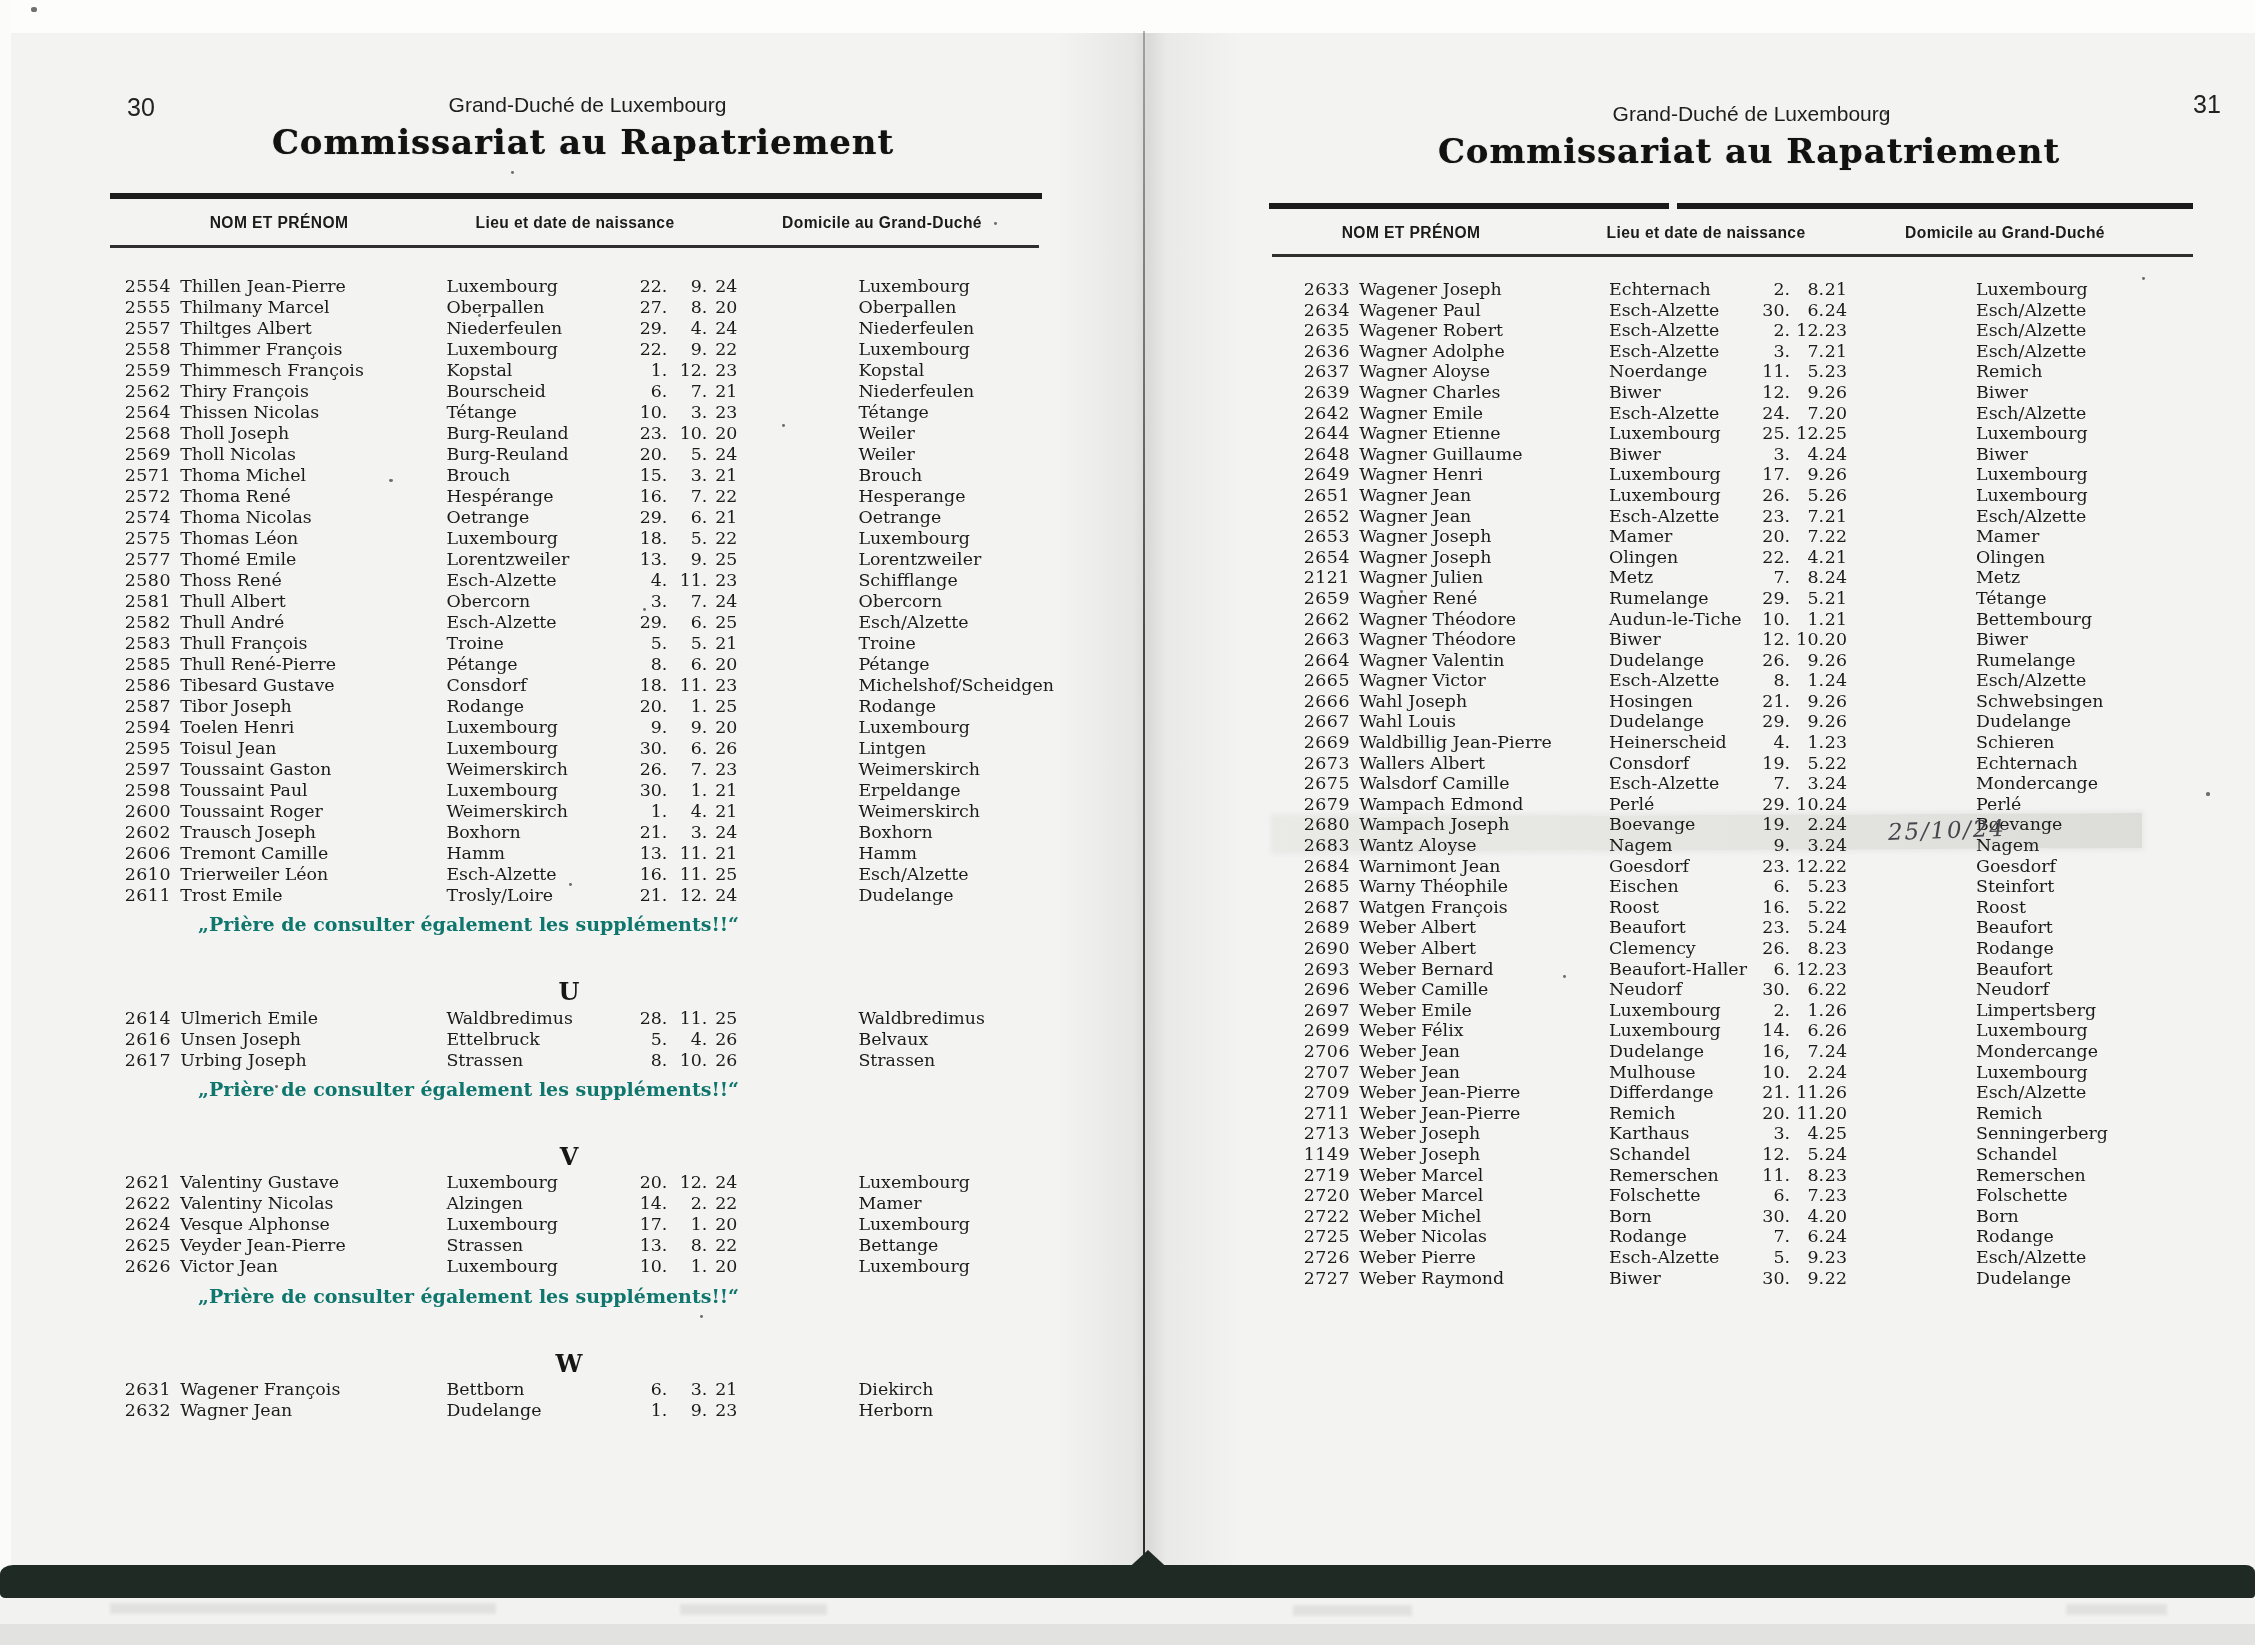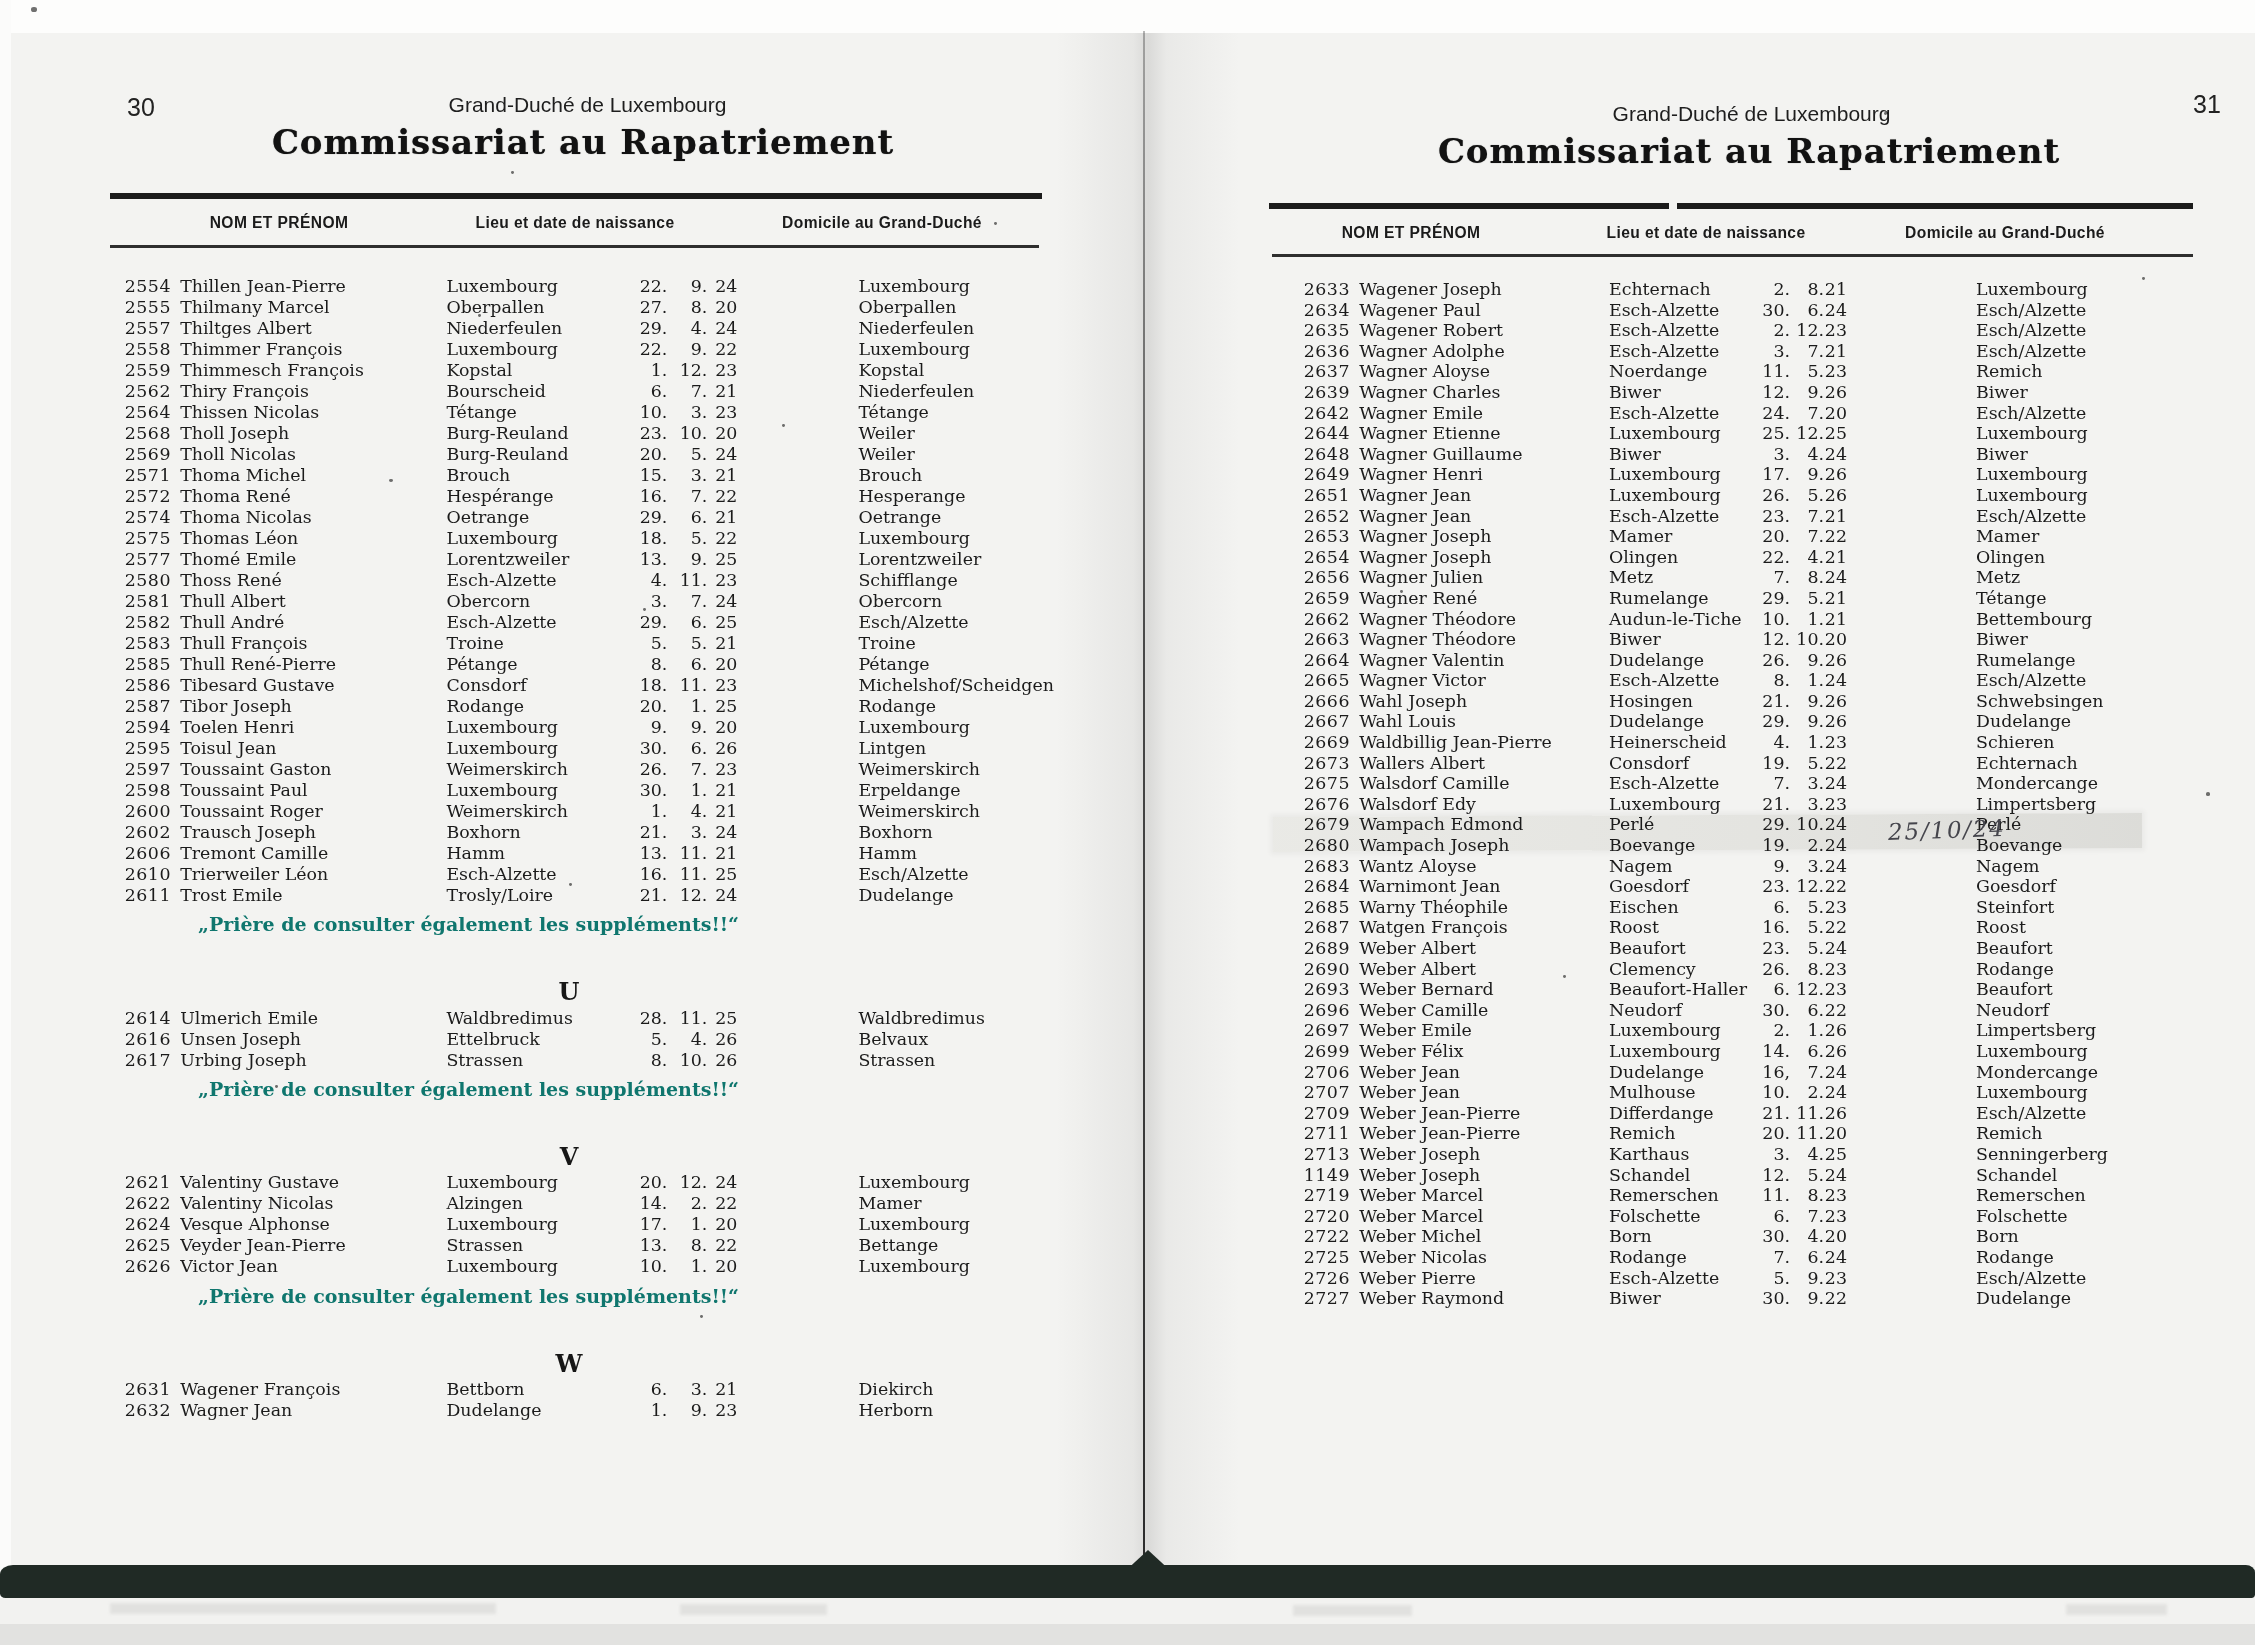--- a/index.html
+++ b/index.html
@@ -151,32 +151,31 @@
       <div class="row"><span class="c num">2637</span><span class="c name">Wagner Aloyse</span><span class="c birth">Noerdange</span><span class="c d1">11.</span><span class="c d2">5.</span><span class="c d3">23</span><span class="c dom">Remich</span></div>
       <div class="row"><span class="c num">2639</span><span class="c name">Wagner Charles</span><span class="c birth">Biwer</span><span class="c d1">12.</span><span class="c d2">9.</span><span class="c d3">26</span><span class="c dom">Biwer</span></div>
       <div class="row"><span class="c num">2642</span><span class="c name">Wagner Emile</span><span class="c birth">Esch-Alzette</span><span class="c d1">24.</span><span class="c d2">7.</span><span class="c d3">20</span><span class="c dom">Esch/Alzette</span></div>
       <div class="row"><span class="c num">2644</span><span class="c name">Wagner Etienne</span><span class="c birth">Luxembourg</span><span class="c d1">25.</span><span class="c d2">12.</span><span class="c d3">25</span><span class="c dom">Luxembourg</span></div>
       <div class="row"><span class="c num">2648</span><span class="c name">Wagner Guillaume</span><span class="c birth">Biwer</span><span class="c d1">3.</span><span class="c d2">4.</span><span class="c d3">24</span><span class="c dom">Biwer</span></div>
       <div class="row"><span class="c num">2649</span><span class="c name">Wagner Henri</span><span class="c birth">Luxembourg</span><span class="c d1">17.</span><span class="c d2">9.</span><span class="c d3">26</span><span class="c dom">Luxembourg</span></div>
       <div class="row"><span class="c num">2651</span><span class="c name">Wagner Jean</span><span class="c birth">Luxembourg</span><span class="c d1">26.</span><span class="c d2">5.</span><span class="c d3">26</span><span class="c dom">Luxembourg</span></div>
       <div class="row"><span class="c num">2652</span><span class="c name">Wagner Jean</span><span class="c birth">Esch-Alzette</span><span class="c d1">23.</span><span class="c d2">7.</span><span class="c d3">21</span><span class="c dom">Esch/Alzette</span></div>
       <div class="row"><span class="c num">2653</span><span class="c name">Wagner Joseph</span><span class="c birth">Mamer</span><span class="c d1">20.</span><span class="c d2">7.</span><span class="c d3">22</span><span class="c dom">Mamer</span></div>
       <div class="row"><span class="c num">2654</span><span class="c name">Wagner Joseph</span><span class="c birth">Olingen</span><span class="c d1">22.</span><span class="c d2">4.</span><span class="c d3">21</span><span class="c dom">Olingen</span></div>
-      <div class="row"><span class="c num">2656</span><span class="c name">Wagner Julien</span><span class="c birth">Metz</span><span class="c d1">7.</span><span class="c d2">8.</span><span class="c d3">24</span><span class="c dom">Metz</span></div>
+      <div class="row"><span class="c num">2121</span><span class="c name">Wagner Julien</span><span class="c birth">Metz</span><span class="c d1">7.</span><span class="c d2">8.</span><span class="c d3">24</span><span class="c dom">Metz</span></div>
       <div class="row"><span class="c num">2659</span><span class="c name">Wagner René</span><span class="c birth">Rumelange</span><span class="c d1">29.</span><span class="c d2">5.</span><span class="c d3">21</span><span class="c dom">Tétange</span></div>
       <div class="row"><span class="c num">2662</span><span class="c name">Wagner Théodore</span><span class="c birth">Audun-le-Tiche</span><span class="c d1">10.</span><span class="c d2">1.</span><span class="c d3">21</span><span class="c dom">Bettembourg</span></div>
       <div class="row"><span class="c num">2663</span><span class="c name">Wagner Théodore</span><span class="c birth">Biwer</span><span class="c d1">12.</span><span class="c d2">10.</span><span class="c d3">20</span><span class="c dom">Biwer</span></div>
       <div class="row"><span class="c num">2664</span><span class="c name">Wagner Valentin</span><span class="c birth">Dudelange</span><span class="c d1">26.</span><span class="c d2">9.</span><span class="c d3">26</span><span class="c dom">Rumelange</span></div>
       <div class="row"><span class="c num">2665</span><span class="c name">Wagner Victor</span><span class="c birth">Esch-Alzette</span><span class="c d1">8.</span><span class="c d2">1.</span><span class="c d3">24</span><span class="c dom">Esch/Alzette</span></div>
       <div class="row"><span class="c num">2666</span><span class="c name">Wahl Joseph</span><span class="c birth">Hosingen</span><span class="c d1">21.</span><span class="c d2">9.</span><span class="c d3">26</span><span class="c dom">Schwebsingen</span></div>
       <div class="row"><span class="c num">2667</span><span class="c name">Wahl Louis</span><span class="c birth">Dudelange</span><span class="c d1">29.</span><span class="c d2">9.</span><span class="c d3">26</span><span class="c dom">Dudelange</span></div>
       <div class="row"><span class="c num">2669</span><span class="c name">Waldbillig Jean-Pierre</span><span class="c birth">Heinerscheid</span><span class="c d1">4.</span><span class="c d2">1.</span><span class="c d3">23</span><span class="c dom">Schieren</span></div>
       <div class="row"><span class="c num">2673</span><span class="c name">Wallers Albert</span><span class="c birth">Consdorf</span><span class="c d1">19.</span><span class="c d2">5.</span><span class="c d3">22</span><span class="c dom">Echternach</span></div>
       <div class="row"><span class="c num">2675</span><span class="c name">Walsdorf Camille</span><span class="c birth">Esch-Alzette</span><span class="c d1">7.</span><span class="c d2">3.</span><span class="c d3">24</span><span class="c dom">Mondercange</span></div>
-      <div class="row"><span class="c num">2676</span><span class="c name">Walsdorf Edy</span><span class="c birth">Luxembourg</span><span class="c d1">21.</span><span class="c d2">3.</span><span class="c d3">23</span><span class="c dom">Limpertsberg</span></div>
       <div class="row"><span class="c num">2679</span><span class="c name">Wampach Edmond</span><span class="c birth">Perlé</span><span class="c d1">29.</span><span class="c d2">10.</span><span class="c d3">24</span><span class="c dom">Perlé</span></div>
       <div class="row"><span class="c num">2680</span><span class="c name">Wampach Joseph</span><span class="c birth">Boevange</span><span class="c d1">19.</span><span class="c d2">2.</span><span class="c d3">24</span><span class="c dom">Boevange</span></div>
       <div class="row"><span class="c num">2683</span><span class="c name">Wantz Aloyse</span><span class="c birth">Nagem</span><span class="c d1">9.</span><span class="c d2">3.</span><span class="c d3">24</span><span class="c dom">Nagem</span></div>
       <div class="row"><span class="c num">2684</span><span class="c name">Warnimont Jean</span><span class="c birth">Goesdorf</span><span class="c d1">23.</span><span class="c d2">12.</span><span class="c d3">22</span><span class="c dom">Goesdorf</span></div>
       <div class="row"><span class="c num">2685</span><span class="c name">Warny Théophile</span><span class="c birth">Eischen</span><span class="c d1">6.</span><span class="c d2">5.</span><span class="c d3">23</span><span class="c dom">Steinfort</span></div>
       <div class="row"><span class="c num">2687</span><span class="c name">Watgen François</span><span class="c birth">Roost</span><span class="c d1">16.</span><span class="c d2">5.</span><span class="c d3">22</span><span class="c dom">Roost</span></div>
       <div class="row"><span class="c num">2689</span><span class="c name">Weber Albert</span><span class="c birth">Beaufort</span><span class="c d1">23.</span><span class="c d2">5.</span><span class="c d3">24</span><span class="c dom">Beaufort</span></div>
       <div class="row"><span class="c num">2690</span><span class="c name">Weber Albert</span><span class="c birth">Clemency</span><span class="c d1">26.</span><span class="c d2">8.</span><span class="c d3">23</span><span class="c dom">Rodange</span></div>
       <div class="row"><span class="c num">2693</span><span class="c name">Weber Bernard</span><span class="c birth">Beaufort-Haller</span><span class="c d1">6.</span><span class="c d2">12.</span><span class="c d3">23</span><span class="c dom">Beaufort</span></div>
       <div class="row"><span class="c num">2696</span><span class="c name">Weber Camille</span><span class="c birth">Neudorf</span><span class="c d1">30.</span><span class="c d2">6.</span><span class="c d3">22</span><span class="c dom">Neudorf</span></div>

